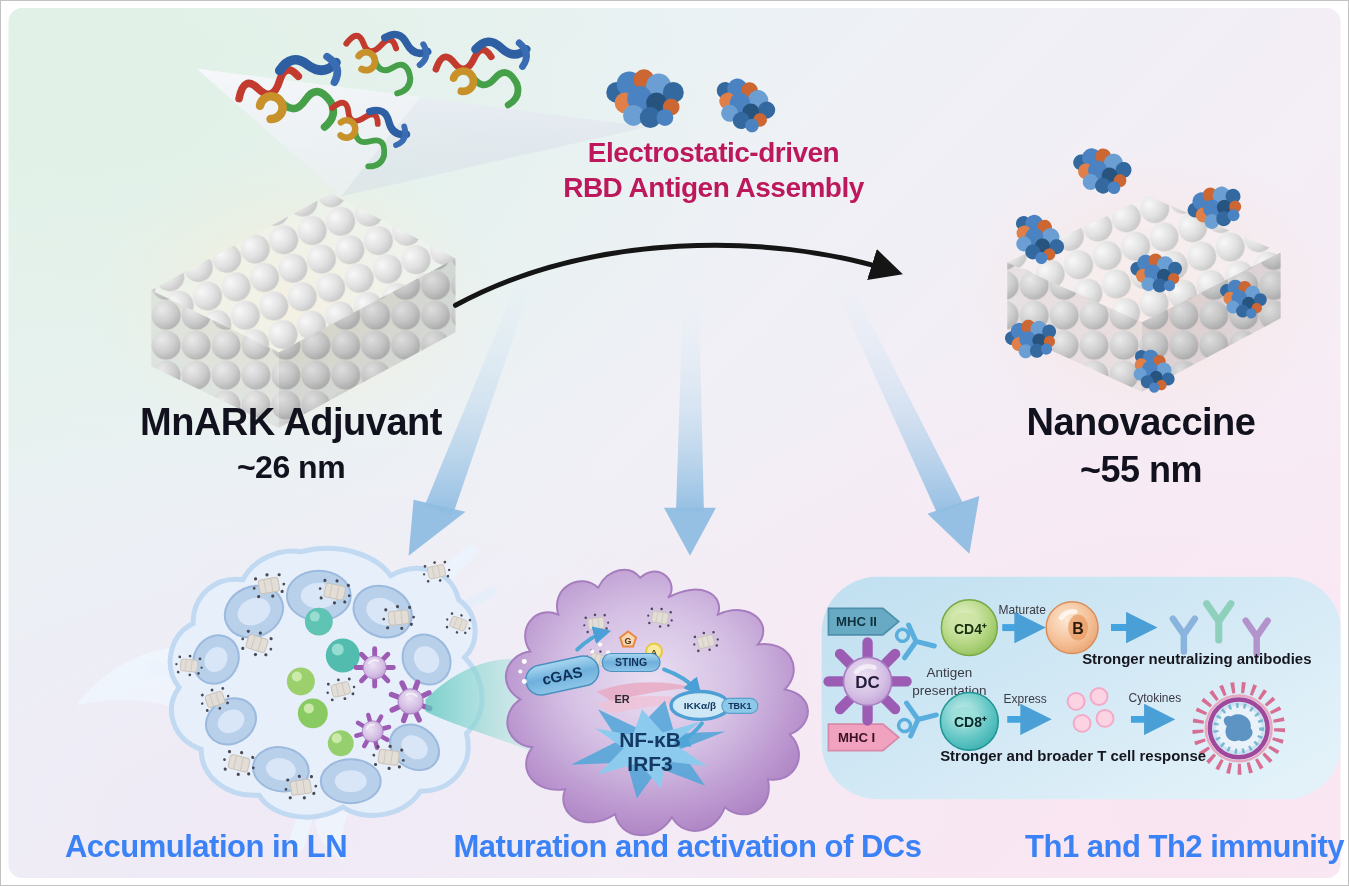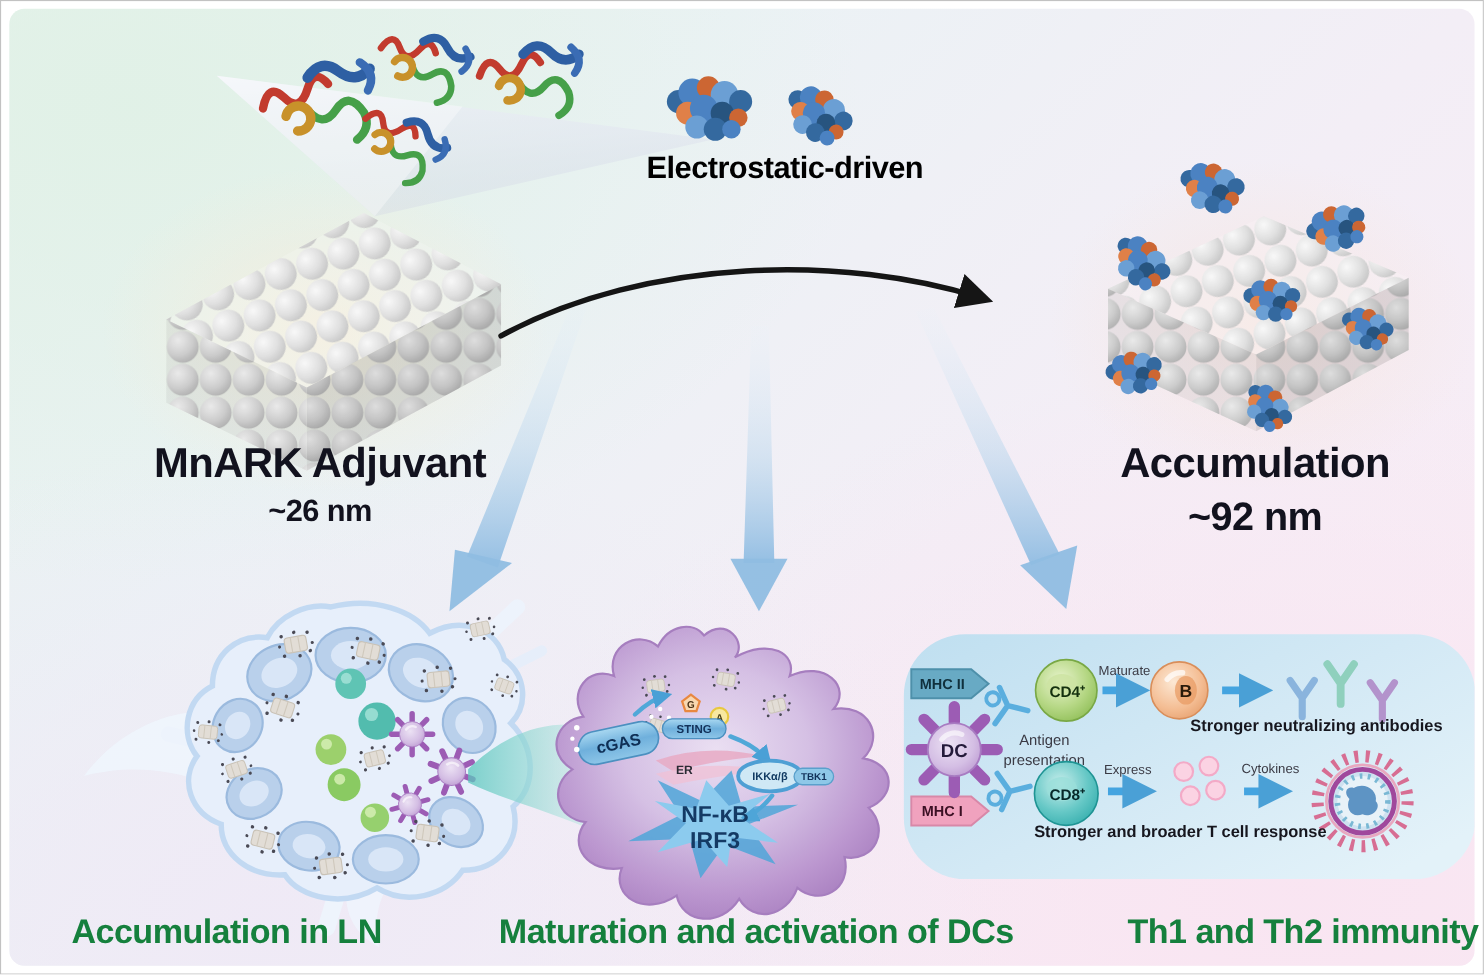--- a/index.html
+++ b/index.html
@@ -1,24 +1,24 @@
 <!DOCTYPE html>
 <html><head>
 <meta charset="utf-8">
 <style>
   html,body{margin:0;padding:0;background:#ffffff;}
   .frame{position:relative;width:1349px;height:886px;background:#ffffff;border:1px solid #c2c2c2;box-sizing:border-box;overflow:hidden;font-family:"Liberation Sans",sans-serif;}
   .scene{position:absolute;left:0;top:0;width:100%;height:100%;}
   .lbl{position:absolute;text-align:center;font-weight:bold;color:#12121e;line-height:1.25;letter-spacing:-0.5px;}
-  .lbl-assembly{left:470px;top:134px;width:485px;font-size:28px;color:#000000;}
+  .lbl-assembly{left:470px;top:134px;width:485px;font-size:28px;color:#be185d;}
   .lbl-adjuvant{left:80px;top:398px;width:420px;font-size:38px;}
-  .lbl-adjuvant .size{font-size:28px;}
+  .lbl-adjuvant .size{font-size:32px;}
   .lbl-nano{left:940px;top:398px;width:400px;font-size:38px;}
   .lbl-nano .size{font-size:36px;}
-  .cap{position:absolute;top:828px;font-weight:bold;font-size:31px;color:#15803d;text-align:center;letter-spacing:-0.5px;}
+  .cap{position:absolute;top:828px;font-weight:bold;font-size:31px;color:#3b82f6;text-align:center;letter-spacing:-0.5px;}
   .cap-ln{left:10px;width:390px;}
   .cap-dc{left:374px;width:625px;}
   .cap-im{left:958px;width:385px;text-align:right;}
   svg text{font-family:"Liberation Sans",sans-serif;}
   .tb{font-weight:bold;}
 </style>
 </head>
 <body>
 
 <div class="frame">
@@ -442,25 +442,26 @@
       <path d="M-8,-12 C2,-18 14,-10 12,0 C18,6 8,16 0,12 C-10,16 -16,6 -12,-2 C-18,-8 -14,-14 -8,-12 Z" fill="#5e94c4"></path>
     </g>
     <text x="1074" y="762" font-size="15" class="tb" fill="#16161e" text-anchor="middle">Stronger and broader T cell response</text>
   </g>
 
   </g>
 </svg>
 
 <div class="lbl lbl-assembly">
   <div>Electrostatic-driven</div>
+  <div>RBD Antigen Assembly</div>
 </div>
 <div class="lbl lbl-adjuvant">
   <div>MnARK Adjuvant</div>
   <div class="size">~26 nm</div>
 </div>
 <div class="lbl lbl-nano">
-  <div>Accumulation</div>
-  <div class="size">~92 nm</div>
+  <div>Nanovaccine</div>
+  <div class="size">~55 nm</div>
 </div>
 <div class="cap cap-ln">Accumulation in LN</div>
 <div class="cap cap-dc">Maturation and activation of DCs</div>
 <div class="cap cap-im">Th1 and Th2 immunity</div>
 </div>
 
 </body></html>

